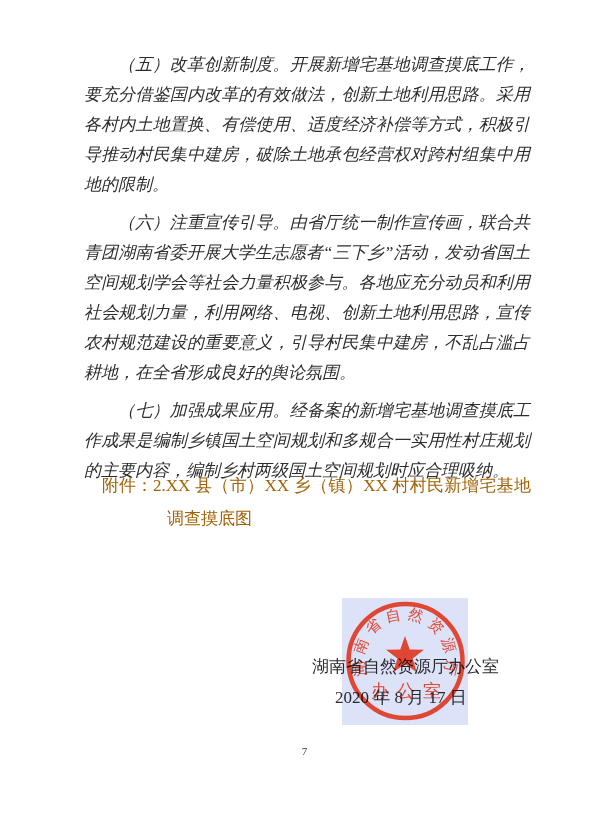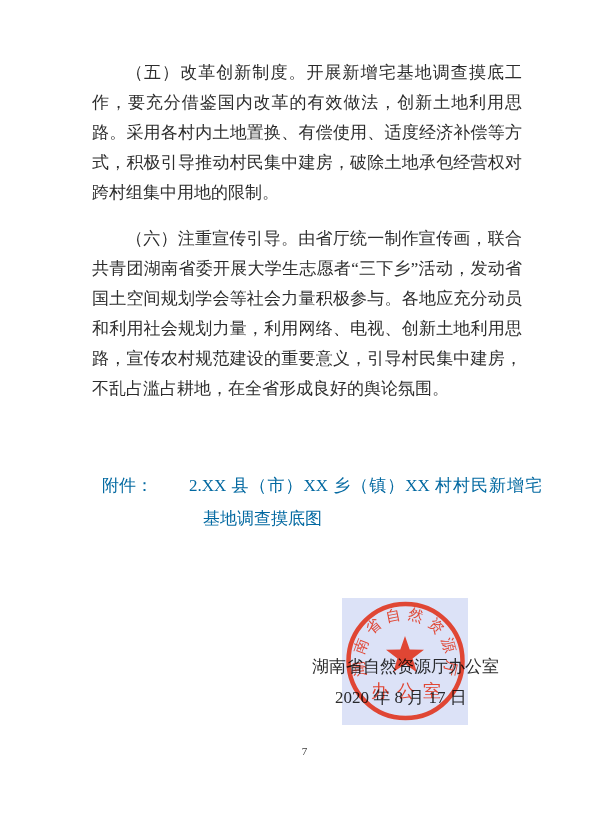--- a/index.html
+++ b/index.html
@@ -15,34 +15,34 @@
     position: absolute;
     left: 76px;
     top: 42px;
     width: 462px;
     font-size: 17px;
     line-height: 30px;
     color: #2d2d2d;
     text-align: justify;
   }
   .body-text p {
-    margin: 16px;
+    margin: 8px;
     text-indent: 2em;
+    font-style: italic;
   }
   .attachments {
     position: absolute;
     left: 102px;
     top: 470px;
     width: 440px;
     font-size: 17px;
     line-height: 32.5px;
-    color: #0369a1;
+    color: #a16207;
     display: flex;
     align-items: flex-start;
-    gap: 36px;
   }
   .att-label { white-space: nowrap; }
   .att-items { width: 378px; }
   .att-item {
     padding-left: 14px;
     text-indent: -14px;
     text-align: justify;
   }
   .signature-line {
     position: absolute;
@@ -82,20 +82,21 @@
   }
 </style>
 </head>
 <body>
 
 <div class="page">
 
   <div class="body-text">
     <p>（五）改革创新制度。开展新增宅基地调查摸底工作，要充分借鉴国内改革的有效做法，创新土地利用思路。采用各村内土地置换、有偿使用、适度经济补偿等方式，积极引导推动村民集中建房，破除土地承包经营权对跨村组集中用地的限制。</p>
     <p>（六）注重宣传引导。由省厅统一制作宣传画，联合共青团湖南省委开展大学生志愿者“三下乡”活动，发动省国土空间规划学会等社会力量积极参与。各地应充分动员和利用社会规划力量，利用网络、电视、创新土地利用思路，宣传农村规范建设的重要意义，引导村民集中建房，不乱占滥占耕地，在全省形成良好的舆论氛围。</p>
+    <p>（七）加强成果应用。经备案的新增宅基地调查摸底工作成果是编制乡镇国土空间规划和多规合一实用性村庄规划的主要内容，编制乡村两级国土空间规划时应合理吸纳。</p>
   </div>
 
   <div class="attachments">
     <span class="att-label">附件：</span>
     <div class="att-items">
       <div class="att-item">2.XX 县（市）XX 乡（镇）XX 村村民新增宅基地调查摸底图</div>
     </div>
   </div>
 
   <div class="signature-line">湖南省自然资源厅办公室</div>

